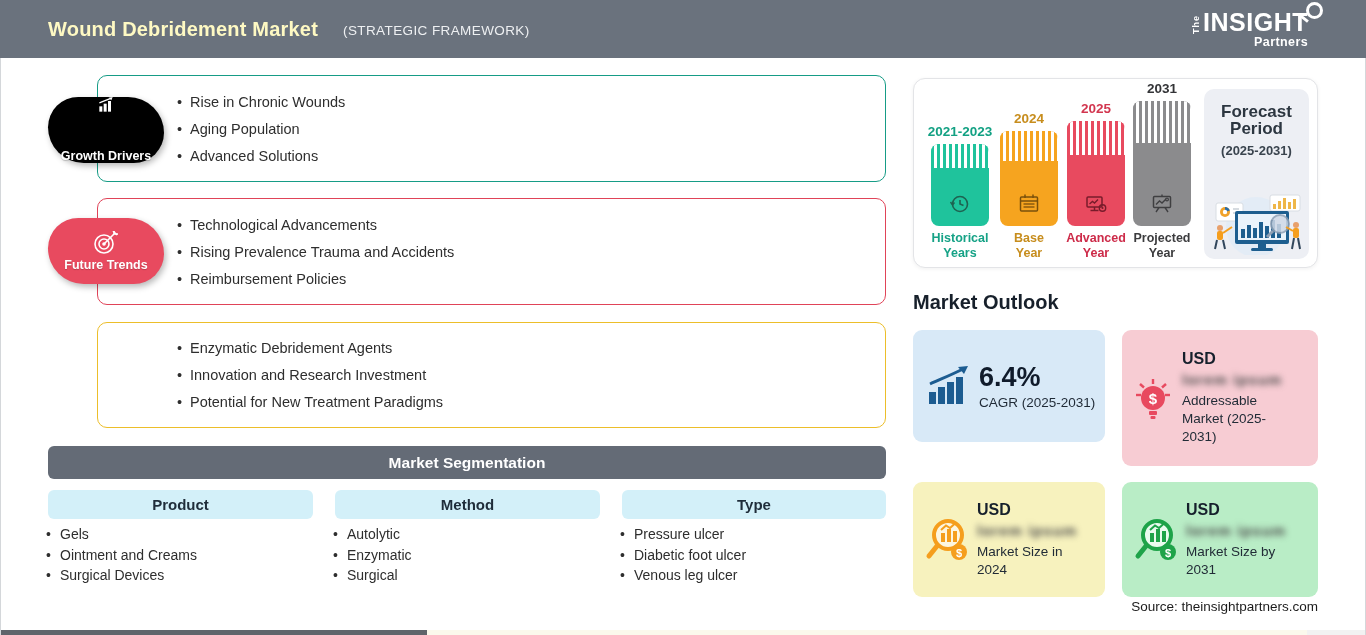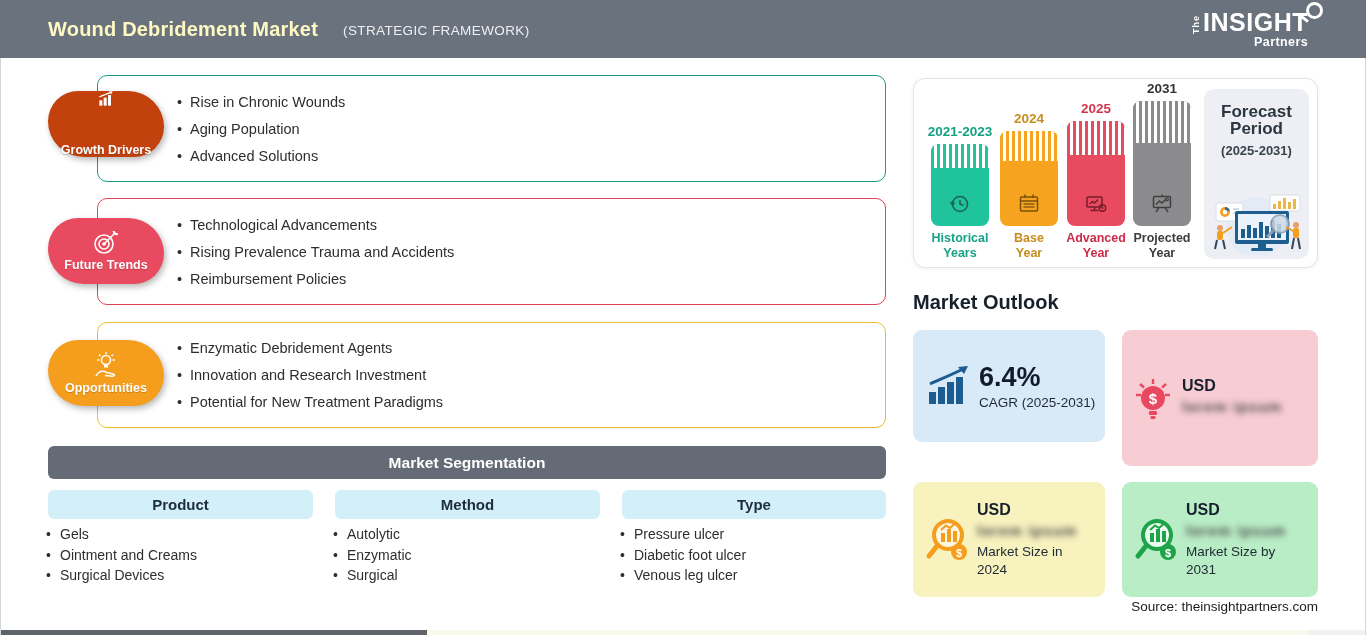--- a/index.html
+++ b/index.html
@@ -28,21 +28,21 @@
   .dbox li { font-size:14.5px; color:#2e2e2e; position:relative; }
   .dbox li::before { content:"•"; position:absolute; left:-13px; color:#2e2e2e; }
   .dbox1 { top:75px; height:107px; border:1.5px solid #169c86; }
   .dbox2 { top:198px; height:107px; border:1.5px solid #e04358; }
   .dbox3 { top:322px; height:106px; border:1.5px solid #ecbe2a; }
 
   .badge { position:absolute; left:48px; width:116px; height:66px; z-index:2;
            border-radius:32px 38px 32px 38px; display:flex; flex-direction:column; align-items:center;
            justify-content:center; gap:3px; box-shadow:2px 3px 6px rgba(0,0,0,.28); }
   .badge span { color:#fff; font-size:12.5px; font-weight:bold; text-shadow:0 1px 1px rgba(0,0,0,.2); }
-  .badge1 { top:91px;  background:#c2410c;gap:36px; }
+  .badge1 { top:97px;  background:#000000;gap:36px; }
   .badge2 { top:218px; background:#e84a5f; }
   .badge3 { top:340px; background:#f59e1d; }
 
   
   .seg-bar { position:absolute; left:48px; top:446px; width:838px; height:33px; background:#646b76;
              border-radius:6px; display:flex; align-items:center; justify-content:center;
              color:#fff; font-weight:bold; font-size:15.5px; }
   .col-head { position:absolute; top:490px; height:29px; background:#d3f0f9; border-radius:6px;
               display:flex; align-items:center; justify-content:center; color:#1f2d3a;
               font-weight:bold; font-size:15px; }
@@ -162,33 +162,20 @@
     </svg>
     <span>Future Trends</span>
   </div>
 
   <div class="dbox dbox3">
     <ul>
       <li>Enzymatic Debridement Agents</li>
       <li>Innovation and Research Investment</li>
       <li>Potential for New Treatment Paradigms</li>
     </ul>
-  </div>
-  <div class="badge badge3">
-    <svg width="28" height="26" viewBox="0 0 28 26">
-      <circle cx="14" cy="8" r="4.5" stroke="#fff" stroke-width="1.5" fill="none"></circle>
-      <rect x="12" y="13" width="4" height="2.5" fill="#fff"></rect>
-      <line x1="14" y1="0" x2="14" y2="2" stroke="#fff" stroke-width="1.4"></line>
-      <line x1="7" y1="2.5" x2="8.5" y2="4" stroke="#fff" stroke-width="1.4"></line>
-      <line x1="21" y1="2.5" x2="19.5" y2="4" stroke="#fff" stroke-width="1.4"></line>
-      <line x1="5" y1="8" x2="7.5" y2="8" stroke="#fff" stroke-width="1.4"></line>
-      <line x1="23" y1="8" x2="20.5" y2="8" stroke="#fff" stroke-width="1.4"></line>
-      <path d="M4 24 C 7 18.5, 11 18.5, 15 20.5 L 21 22 C 23.5 22.8, 22.5 24.5, 20 24.2 L 13 23.5" stroke="#fff" stroke-width="1.5" fill="none"></path>
-    </svg>
-    <span>Opportunities</span>
   </div>
 
   <div class="seg-bar">Market Segmentation</div>
 
   <div class="col-head c1">Product</div>
   <div class="col-head c2">Method</div>
   <div class="col-head c3">Type</div>
 
   <ul class="col-list l1">
     <li>Gels</li>
@@ -338,20 +325,21 @@
       <rect x="18.5" y="43" width="5" height="3" rx="1" fill="#e8495f"></rect>
       <line x1="21" y1="6" x2="21" y2="11" stroke="#e8495f" stroke-width="2.4"></line>
       <line x1="8" y1="11" x2="12" y2="14.5" stroke="#e8495f" stroke-width="2.4"></line>
       <line x1="34" y1="11" x2="30" y2="14.5" stroke="#e8495f" stroke-width="2.4"></line>
       <line x1="4" y1="22" x2="9" y2="22" stroke="#e8495f" stroke-width="2.4"></line>
       <line x1="38" y1="22" x2="33" y2="22" stroke="#e8495f" stroke-width="2.4"></line>
     </svg>
     <div class="ctext">
       <span class="cusd">USD</span>
       <span class="cblur">lorem ipsum</span>
+      <span class="clab2">Addressable Market (2025-2031)</span>
     </div>
   </div>
 
   <div class="card card-yellow">
     <svg width="46" height="48" viewBox="0 0 46 48">
       <circle cx="25" cy="19" r="14" stroke="#f59e1d" stroke-width="4" fill="#fdf6e0"></circle>
       <rect x="18" y="17" width="4" height="9" fill="#f59e1d"></rect>
       <rect x="24" y="13" width="4" height="13" fill="#f59e1d"></rect>
       <rect x="30" y="15" width="4" height="11" fill="#f59e1d"></rect>
       <path d="M18 14 L23 9.5 L27 12 L32 7.5" stroke="#f59e1d" stroke-width="2" fill="none"></path>

